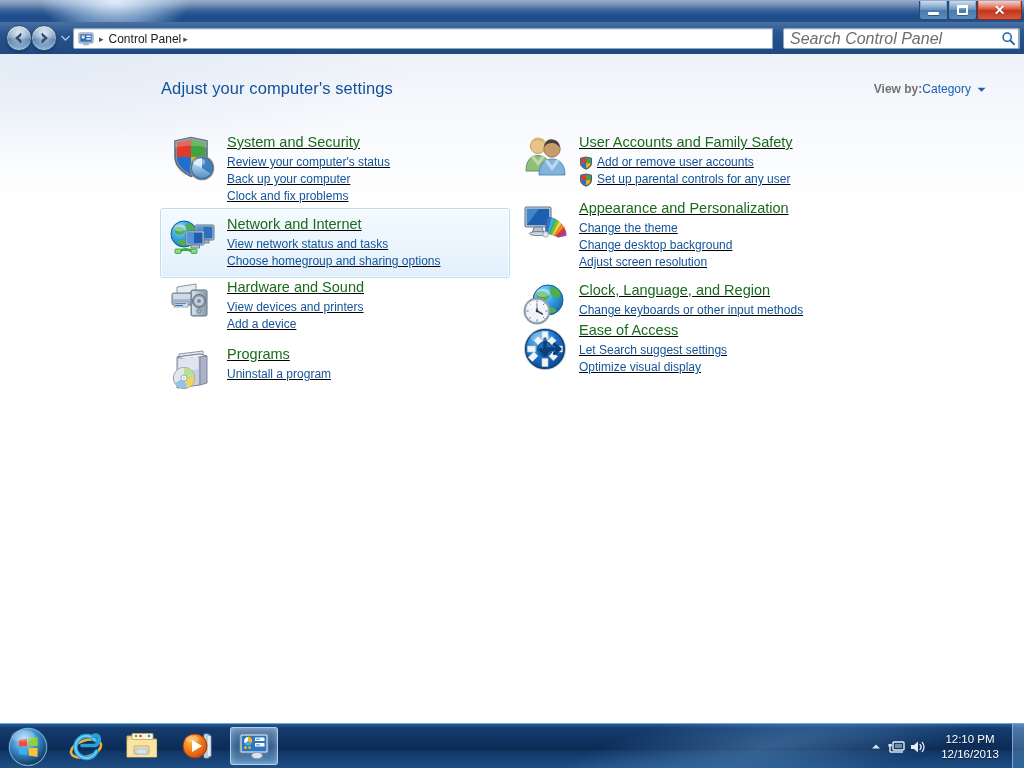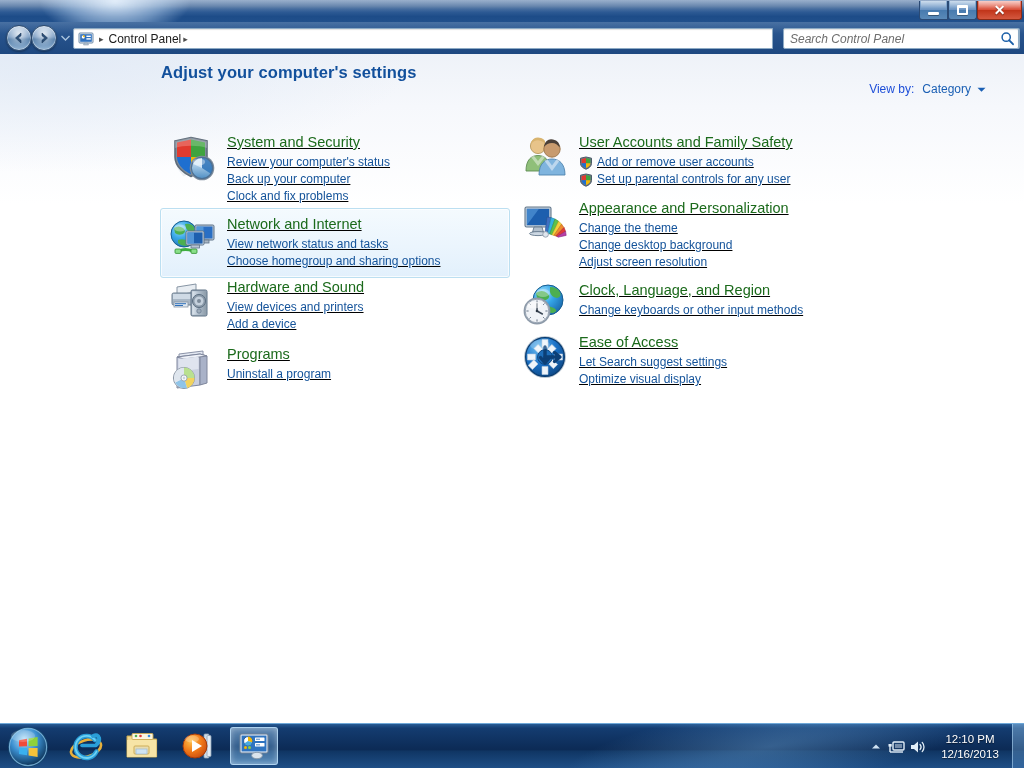--- a/index.html
+++ b/index.html
@@ -117,50 +117,50 @@
   }
 
   #searchbox {
     position:absolute; left:783px; top:6px; width:236px; height:21px;
     background:#fff; border:1px solid #8daac4; border-radius:2px;
     display:flex; align-items:center;
     box-shadow:inset 0 1px 1px rgba(0,0,0,.12);
   }
   #searchbox input {
     flex:1; border:none; outline:none; height:14px; margin-left:6px;
-    font-family:"Liberation Sans",sans-serif; font-size:12px; font-style:italic; color:#555;
+    font-family:"Liberation Sans",sans-serif; font-size:16px; font-style:italic; color:#555;
     background:transparent;
   }
   #searchbox input::placeholder { color:#6d6d6d; font-style:italic; opacity:1; }
   #search-ico { width:22px; display:flex; align-items:center; justify-content:center; }
 
   
   #content {
     position:absolute; left:0; top:54px; width:1024px; height:669px;
     background:#fff;
   }
   #content .topgrad {
     position:absolute; left:0; top:0; width:100%; height:150px;
     background:linear-gradient(to bottom, #eef2f8 0%, #f6f8fc 35%, #ffffff 100%);
   }
   #content .topgrad2 {
     position:absolute; left:0; top:0; width:420px; height:120px;
     background:radial-gradient(ellipse at 12% 0%, rgba(225,234,246,.9) 0%, rgba(255,255,255,0) 70%);
   }
 
   #page-title {
-    position:absolute; left:161px; top:9px;
-    font-size:16.5px; color:#12509c; font-weight:700; letter-spacing:.1px;
+    position:absolute; left:161px; top:25px;
+    font-size:16.5px; color:#12509c; font-weight:400; letter-spacing:.1px;
   }
 
   #viewby {
     position:absolute; right:38px; top:28px;
     display:flex; align-items:center; font-size:12px;
   }
-  #viewby .lbl { color:#1d4ed8; margin-right:8px; }
+  #viewby .lbl { color:#737373; margin-right:0;font-weight:bold; }
   #viewby .val { color:#1a5fb4; }
   #viewby .caret { margin-left:6px; display:inline-block; }
 
   
   #cats { position:absolute; left:0; top:0; width:100%; height:100%; }
   .cat {
     position:absolute; display:flex; align-items:flex-start;
     padding:6px 8px 7px 8px;
     border:1px solid transparent; border-radius:3px;
   }
@@ -605,21 +605,21 @@
           </svg>
         </div>
         <div class="texts">
           <div class="cat-title">Clock, Language, and Region</div>
           <div class="cat-link">
               <span>Change keyboards or other input methods</span>
             </div>
         </div>
       </div>
 
-      <div class="cat" style="left:512px; top:272px; width:400px;">
+      <div class="cat" style="left:512px; top:260px; width:400px;align-items:center;">
         <div class="icon">
           <svg width="48" height="48" viewBox="0 0 48 48">
             <circle cx="24" cy="24" r="21" fill="#b9c6d2"></circle>
             <circle cx="24" cy="24" r="19.4" fill="url(#eag)"></circle>
             <defs>
               <radialGradient id="eag" cx=".35" cy=".25" r=".85">
                 <stop offset="0" stop-color="#6fc0f2"></stop>
                 <stop offset=".5" stop-color="#1b72c8"></stop>
                 <stop offset="1" stop-color="#0c447f"></stop>
               </radialGradient>

